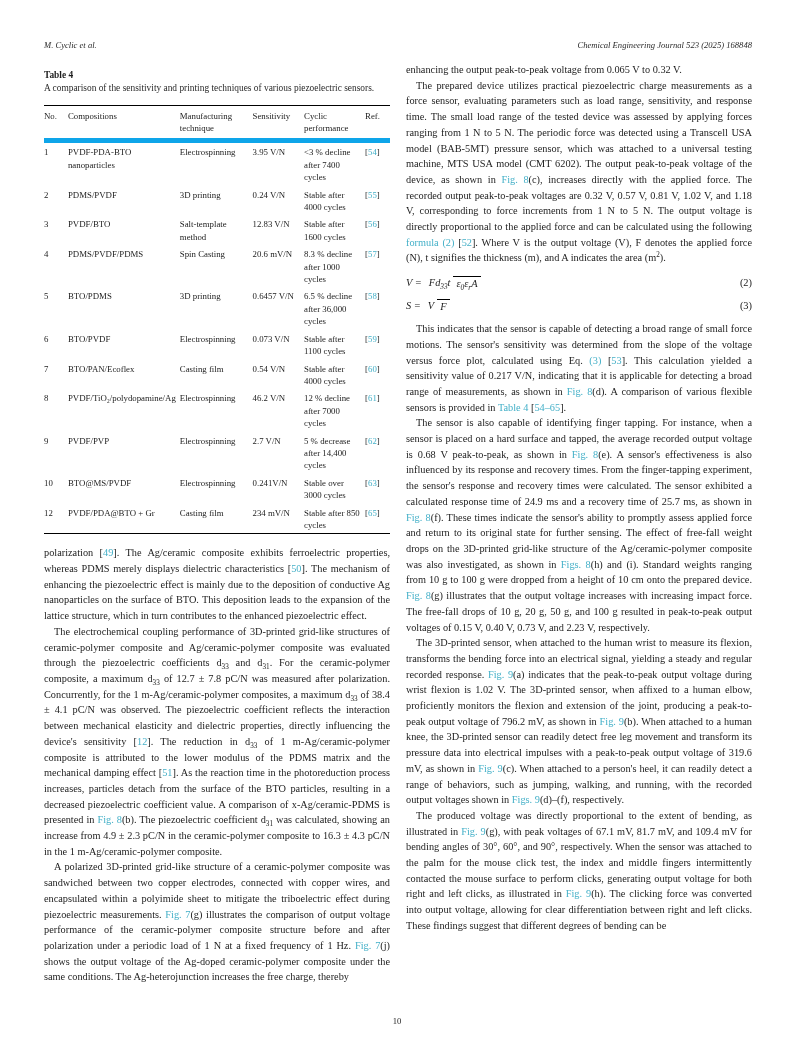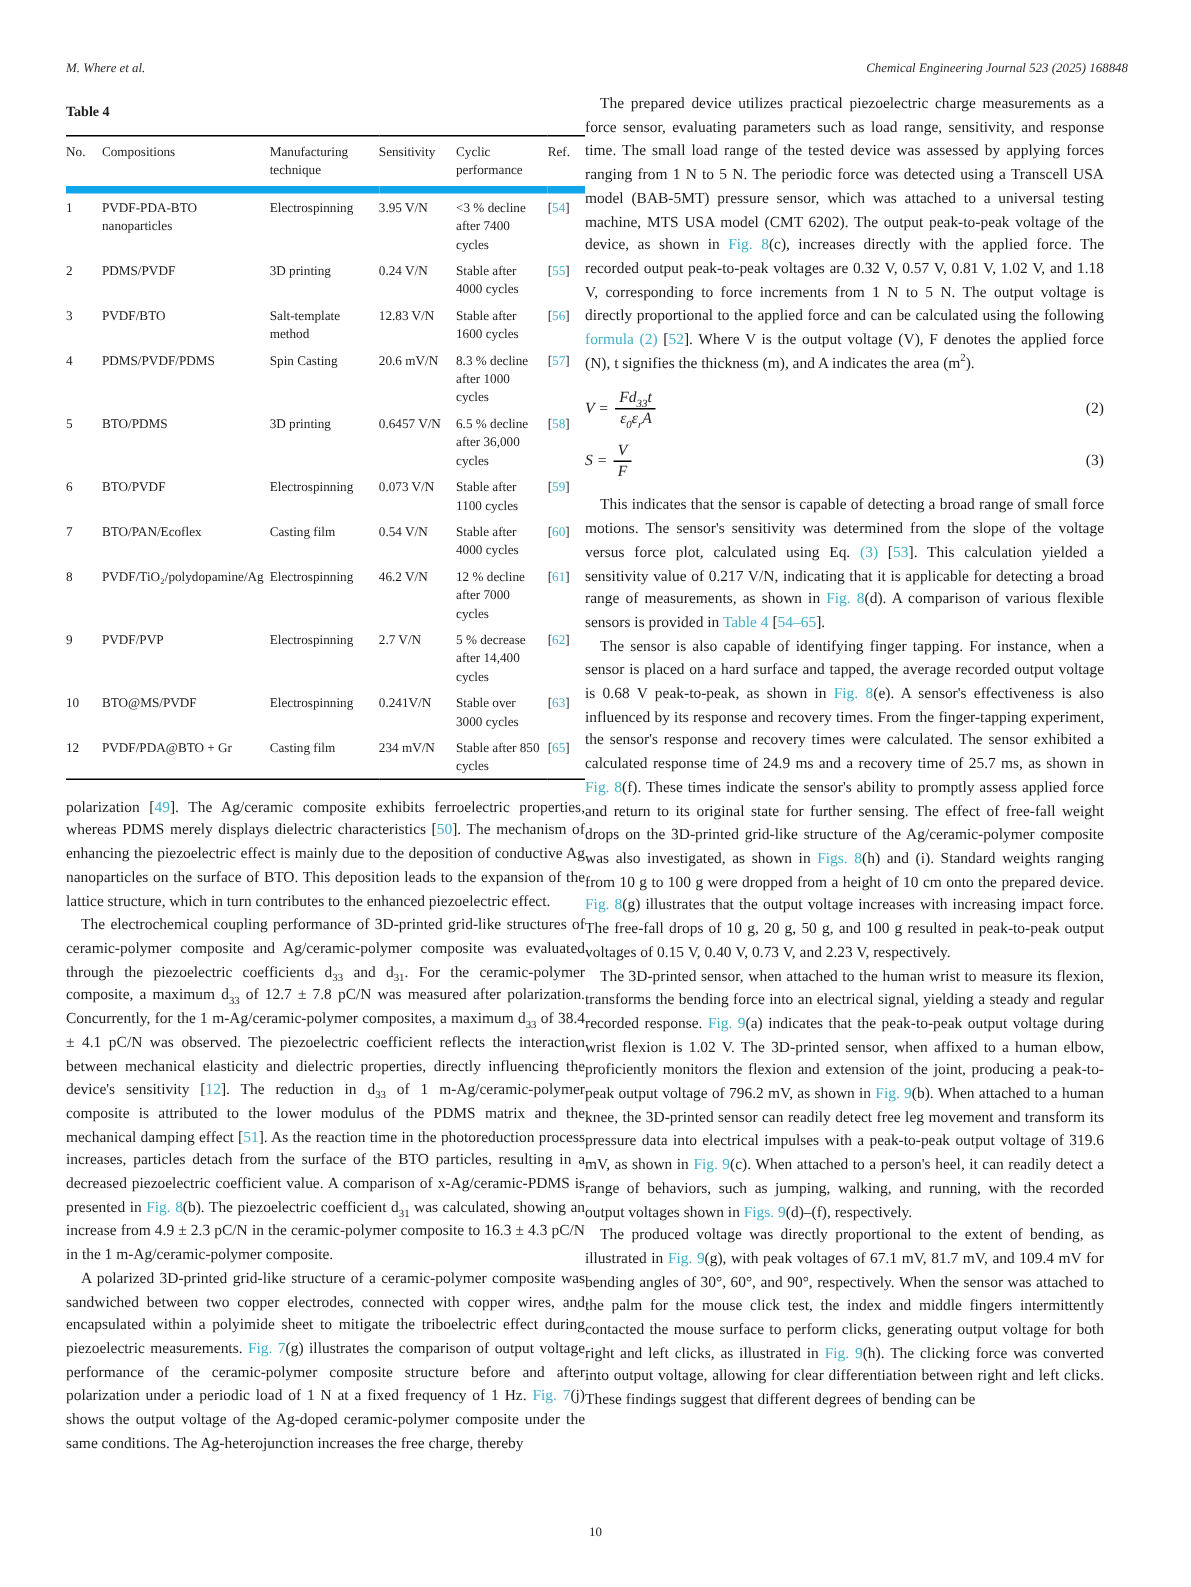--- a/index.html
+++ b/index.html
@@ -1,20 +1,20 @@
 <!DOCTYPE html>
 <html><head>
 <meta charset="utf-8">
 <style>
   html,body{margin:0;padding:0;background:#ffffff;}
   .page{position:relative;width:794px;height:1058px;background:#ffffff;
         font-family:"Liberation Serif","DejaVu Serif",serif;color:#1c1c1c;overflow:hidden;}
   .header{position:absolute;top:40px;left:44px;right:42px;display:flex;
           justify-content:space-between;font-style:italic;font-size:8.6px;color:#2a2a2a;}
-  .columns{position:absolute;top:62px;left:44px;right:42px;display:flex;}
+  .columns{position:absolute;top:62px;left:44px;right:42px;display:flex;gap:16px;}
   .col{width:346px;}
   
   .table-label{font-size:9.4px;font-weight:bold;margin-top:8px;}
   .table-caption{font-size:9.4px;line-height:12.6px;margin-top:2px;color:#2a2a2a;}
   table.cmp{width:100%;border-collapse:collapse;margin-top:10px;font-size:8.8px;
             line-height:12.4px;border-top:1px solid #000;border-bottom:1px solid #000;}
   table.cmp th{font-weight:normal;text-align:left;vertical-align:top;
                padding:4px 4px 4px 0;border-bottom:5px solid #0ea5e9;}
   table.cmp td{vertical-align:top;padding:3px 4px 2px 0;}
   table.cmp th:nth-child(1),table.cmp td:nth-child(1){width:26px;}
@@ -25,39 +25,40 @@
   table.cmp th:nth-child(6),table.cmp td:nth-child(6){width:26px;}
   
   .bodytext{margin-top:11px;}
   .para{font-size:10.3px;line-height:15.7px;text-align:justify;margin:0;color:#1c1c1c;}
   .para.indent{text-indent:10px;}
   .link{color:#44b0c8;cursor:pointer;}
   sub,sup{line-height:0;font-size:70%;}
   
   .equation{display:flex;align-items:center;margin:10px 0 9px 0;
             font-style:italic;font-size:10.4px;}
-  .frac{display:inline-flex;flex-direction:column;align-items:flex-end;margin-left:4px;}
+  .frac{display:inline-flex;flex-direction:row;align-items:center;margin-left:4px;}
   .frac .num{padding:0 3px 1px 3px;}
   .frac .den{border-top:0.8px solid #000;padding:1px 3px 0 3px;}
   .eq-number{margin-left:auto;font-style:normal;}
   .footer{position:absolute;bottom:32px;left:0;right:0;text-align:center;
           font-size:8.6px;color:#1c1c1c;}
 </style>
 </head>
 <body>
 
 <div class="page">
   <div class="header">
-    <span>M. Where et al.</span>
+    <span>M. Cyclic et al.</span>
     <span>Chemical Engineering Journal 523 (2025) 168848</span>
   </div>
 
   <div class="columns">
     <div class="col">
       <div class="table-label">Table 4</div>
+      <div class="table-caption">A comparison of the sensitivity and printing techniques of various piezoelectric sensors.</div>
       <table class="cmp">
         <thead>
           <tr id="table-head-row">
               <th>No.</th>
               <th>Compositions</th>
               <th>Manufacturing technique</th>
               <th>Sensitivity</th>
               <th>Cyclic performance</th>
               <th>Ref.</th>
             </tr>
@@ -154,20 +155,21 @@
           </tbody>
       </table>
       <div class="bodytext" id="left-text">
           <p class="para"><span>polarization [</span><span class="link">49</span><span>]. The Ag/ceramic composite exhibits ferroelectric properties, whereas PDMS merely displays dielectric characteristics [</span><span class="link">50</span><span>]. The mechanism of enhancing the piezoelectric effect is mainly due to the deposition of conductive Ag nanoparticles on the surface of BTO. This deposition leads to the expansion of the lattice structure, which in turn contributes to the enhanced piezoelectric effect.</span></p>
           <p class="para indent"><span>The electrochemical coupling performance of 3D-printed grid-like structures of ceramic-polymer composite and Ag/ceramic-polymer composite was evaluated through the piezoelectric coefficients d</span><span><sub>33</sub></span><span> and d</span><span><sub>31</sub></span><span>. For the ceramic-polymer composite, a maximum d</span><span><sub>33</sub></span><span> of 12.7 ± 7.8 pC/N was measured after polarization. Concurrently, for the 1 m-Ag/ceramic-polymer composites, a maximum d</span><span><sub>33</sub></span><span> of 38.4 ± 4.1 pC/N was observed. The piezoelectric coefficient reflects the interaction between mechanical elasticity and dielectric properties, directly influencing the device's sensitivity [</span><span class="link">12</span><span>]. The reduction in d</span><span><sub>33</sub></span><span> of 1 m-Ag/ceramic-polymer composite is attributed to the lower modulus of the PDMS matrix and the mechanical damping effect [</span><span class="link">51</span><span>]. As the reaction time in the photoreduction process increases, particles detach from the surface of the BTO particles, resulting in a decreased piezoelectric coefficient value. A comparison of x-Ag/ceramic-PDMS is presented in </span><span class="link">Fig. 8</span><span>(b). The piezoelectric coefficient d</span><span><sub>31</sub></span><span> was calculated, showing an increase from 4.9 ± 2.3 pC/N in the ceramic-polymer composite to 16.3 ± 4.3 pC/N in the 1 m-Ag/ceramic-polymer composite.</span></p>
           <p class="para indent"><span>A polarized 3D-printed grid-like structure of a ceramic-polymer composite was sandwiched between two copper electrodes, connected with copper wires, and encapsulated within a polyimide sheet to mitigate the triboelectric effect during piezoelectric measurements. </span><span class="link">Fig. 7</span><span>(g) illustrates the comparison of output voltage performance of the ceramic-polymer composite structure before and after polarization under a periodic load of 1 N at a fixed frequency of 1 Hz. </span><span class="link">Fig. 7</span><span>(j) shows the output voltage of the Ag-doped ceramic-polymer composite under the same conditions. The Ag-heterojunction increases the free charge, thereby</span></p>
         </div>
     </div>
 
     <div class="col" id="right-column">
+        <p class="para"><span>enhancing the output peak-to-peak voltage from 0.065 V to 0.32 V.</span></p>
         <p class="para indent"><span>The prepared device utilizes practical piezoelectric charge measurements as a force sensor, evaluating parameters such as load range, sensitivity, and response time. The small load range of the tested device was assessed by applying forces ranging from 1 N to 5 N. The periodic force was detected using a Transcell USA model (BAB-5MT) pressure sensor, which was attached to a universal testing machine, MTS USA model (CMT 6202). The output peak-to-peak voltage of the device, as shown in </span><span class="link">Fig. 8</span><span>(c), increases directly with the applied force. The recorded output peak-to-peak voltages are 0.32 V, 0.57 V, 0.81 V, 1.02 V, and 1.18 V, corresponding to force increments from 1 N to 5 N. The output voltage is directly proportional to the applied force and can be calculated using the following </span><span class="link">formula (2)</span><span> [</span><span class="link">52</span><span>]. Where V is the output voltage (V), F denotes the applied force (N), t signifies the thickness (m), and A indicates the area (m</span><span><sup>2</sup></span><span>).</span></p>
         <div class="equation">
           <span><span>V =</span></span>
           <span class="frac">
             <span class="num"><span>Fd</span><span><sub>33</sub></span><span>t</span></span>
             <span class="den"><span>ε</span><span><sub>0</sub></span><span>ε</span><span><sub>r</sub></span><span>A</span></span>
           </span>
           <span class="eq-number">(2)</span>
         </div>
         <div class="equation">

